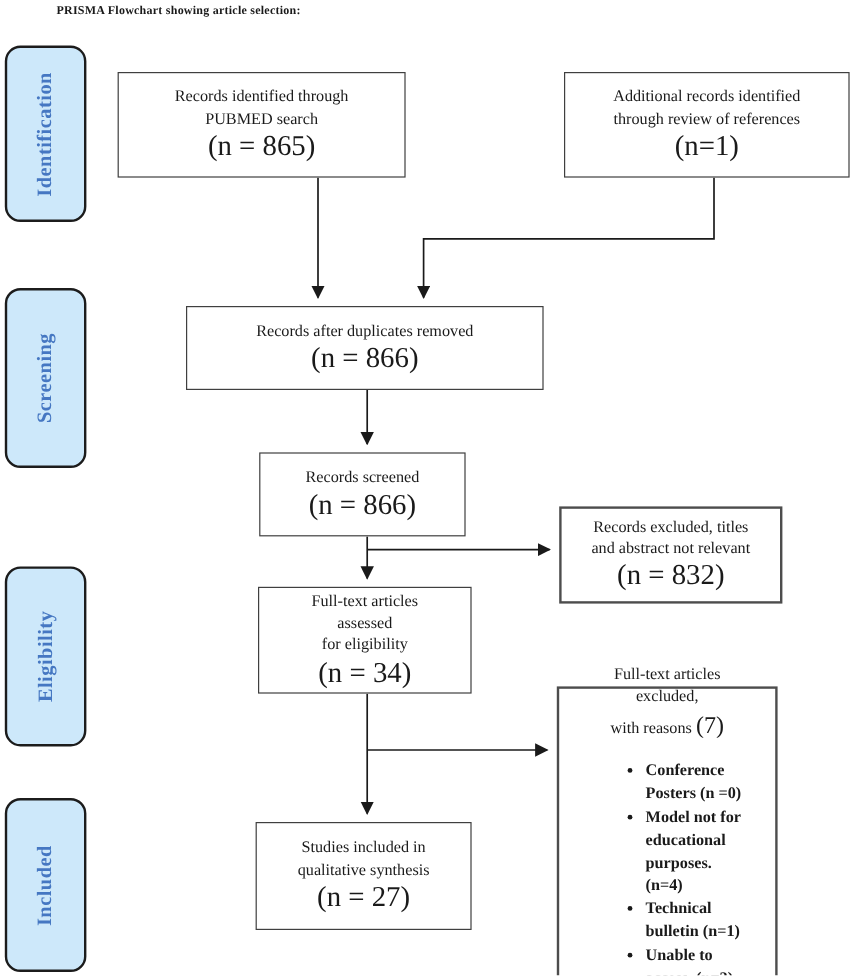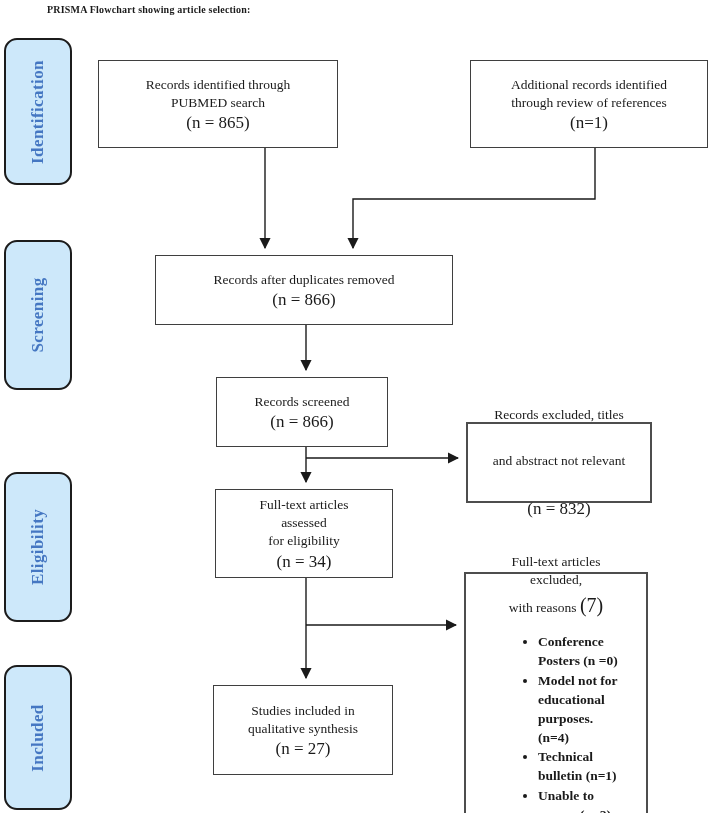--- a/index.html
+++ b/index.html
@@ -59,29 +59,29 @@
     display: flex;
     flex-direction: column;
     align-items: center;
     justify-content: center;
     text-align: center;
     font-size: 13.5px;
     line-height: 1.35;
     padding: 2px 20px;
   }
   .fbox .count {
-    font-size: 17px;
+    font-size: 24px;
     line-height: 1.15;
     margin-top: 1px;
   }
   .b1 { left: 98px;  top: 60px;  width: 240px; height: 88px; }
   .b2 { left: 470px; top: 60px;  width: 238px; height: 88px; }
   .b3 { left: 155px; top: 255px; width: 298px; height: 70px; }
   .b4 { left: 216px; top: 377px; width: 172px; height: 70px; }
-  .b5 { left: 466px; top: 422px; width: 186px; height: 81px; border-width: 2px; border-color:#4d4d4d;gap:28px; }
+  .b5 { left: 466px; top: 422px; width: 186px; height: 81px; border-width: 2px; border-color:#4d4d4d; }
   .b6 { left: 215px; top: 489px; width: 178px; height: 89px; }
   .b7 {
     left: 464px; top: 535px; width: 184px; height: 258px;
     justify-content: flex-end;
     padding-top: 10px;
     border-width: 2px; border-color:#4d4d4d;margin-top:37px;
   }
   .b8 { left: 213px; top: 685px; width: 180px; height: 90px; }
 
   .b7 .reasons-line { margin-top: 3px; }

